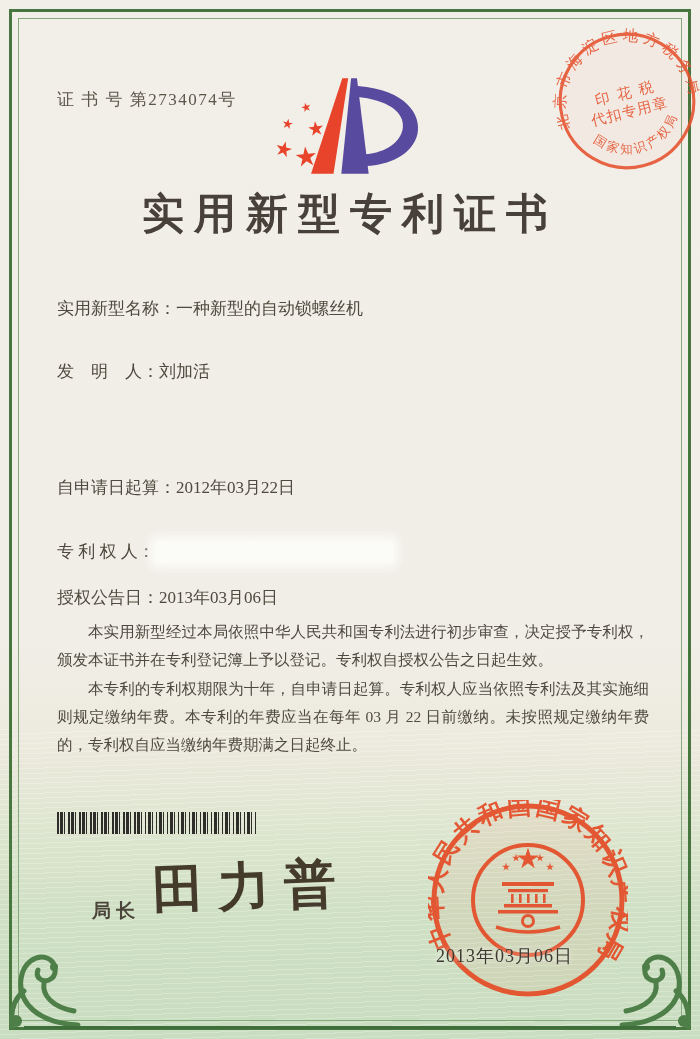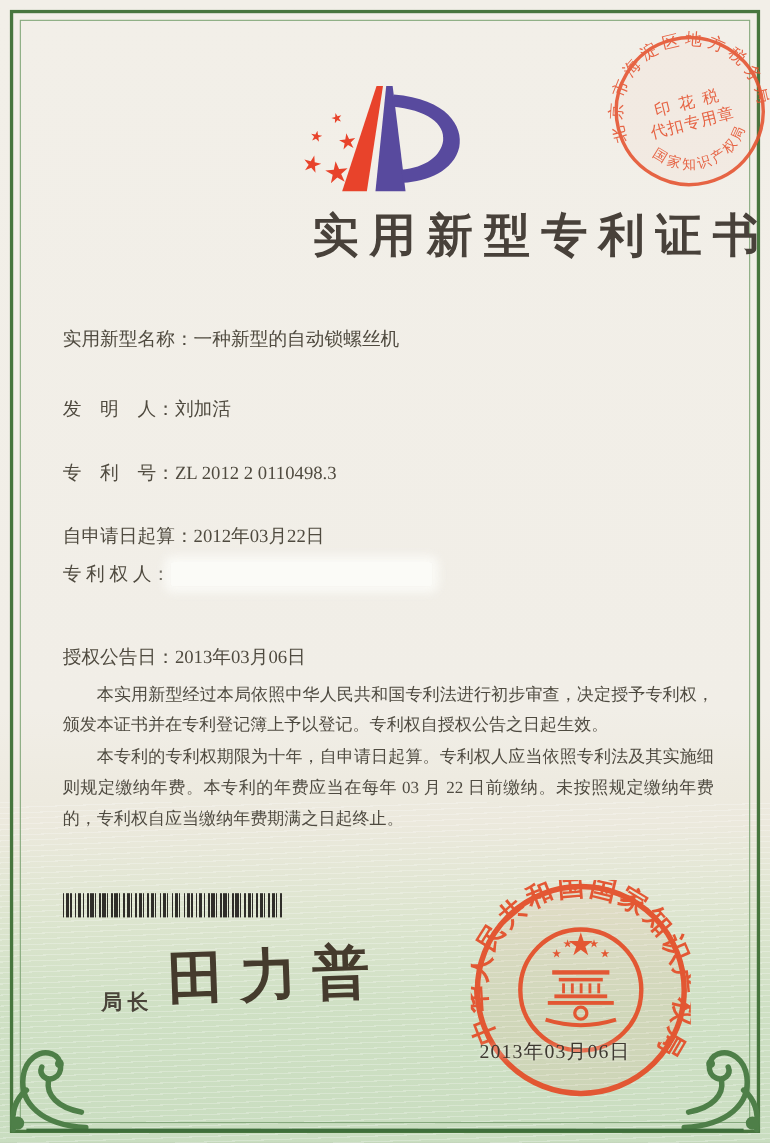--- a/index.html
+++ b/index.html
@@ -8,21 +8,21 @@
     font-family:"Liberation Serif","DejaVu Serif",serif;
     background:linear-gradient(180deg,#f2efe8 0%,#f1eee7 62%,#ece9dd 72%,#dde5cf 80%,#cfe0c4 88%,#c9ddc0 100%);
   }
   .frame-outer{position:absolute;inset:9px;border:3px solid #47763e;pointer-events:none;z-index:3;}
   .frame-inner{position:absolute;inset:18px;border:1px solid #86a97d;pointer-events:none;z-index:3;}
   .waves{position:absolute;left:0;right:0;bottom:0;height:310px;z-index:1;opacity:.55;
     background:repeating-linear-gradient(178deg,rgba(255,255,255,.45) 0 1px,rgba(255,255,255,0) 1px 5px);}
   .certno{position:absolute;left:57px;top:88px;font-size:17px;color:#5c564b;letter-spacing:1.5px;z-index:4;}
   .logo{position:absolute;left:272px;top:72px;z-index:4;}
   .taxstamp{position:absolute;left:554px;top:28px;transform:rotate(-14deg);opacity:.88;z-index:5;}
-  .title{position:absolute;left:0;right:0;top:186px;text-align:right;font-size:42px;font-weight:bold;
+  .title{position:absolute;left:0;right:0;top:186px;text-align:center;font-size:42px;font-weight:bold;
     color:#48413a;letter-spacing:10px;z-index:4;}
   .field{position:absolute;left:57px;font-size:17px;color:#4f4a3f;z-index:4;white-space:nowrap;}
   .redaction{display:inline-block;width:238px;height:22px;vertical-align:-6px;
     background:rgba(251,251,248,.95);box-shadow:0 0 9px 6px rgba(251,251,248,.85);border-radius:3px;}
   .paras{position:absolute;left:56px;right:50px;top:617px;font-size:15.5px;line-height:28px;
     color:#4e4a40;text-align:justify;z-index:4;}
   .paras p{margin:1px;text-indent:2em;}
   .barcode{position:absolute;left:57px;top:812px;width:201px;height:22px;z-index:4;
     background:repeating-linear-gradient(90deg,
       #2f2d29 0px,#2f2d29 1.5px,rgba(0,0,0,0) 1.5px,rgba(0,0,0,0) 3px,
@@ -43,20 +43,21 @@
 </style>
 </head>
 <body>
 
 <div class="page">
 
   <div class="frame-outer"></div>
   <div class="frame-inner"></div>
   <div class="waves"></div>
 
+  <div class="certno">证 书 号 第2734074号</div>
 
   <svg class="logo" width="166" height="110" viewBox="0 0 170 110">
     <defs>
       <path id="star-a" d="M0,-10 L2.23,-3.07 L9.51,-3.09 L3.61,1.17 L5.88,8.09 L0,3.8 L-5.88,8.09 L-3.61,1.17 L-9.51,-3.09 L-2.23,-3.07 Z"></path>
     </defs>
     <polygon points="72,5 78,5 63,103 40,103" fill="#e8432b"></polygon>
     <polygon points="81,5 87,5 99,103 71,103" fill="#584a9e"></polygon>
     <path d="M 88,13 C 138,17 153,43 149,62 C 144,84 119,94 97,95 L 95,83 C 118,81 132,70 134,56 C 136,40 119,27 86,24 Z" fill="#584a9e"></path>
     <use href="#star-a" transform="translate(35,35) scale(0.5) rotate(-15)" fill="#e8432b"></use>
     <use href="#star-a" transform="translate(16,52) scale(0.55) rotate(10)" fill="#e8432b"></use>
@@ -82,27 +83,24 @@
   </svg>
 
   <div class="title">实用新型专利证书</div>
 
   <div class="field" style="top:297px">
     <span>实用新型名称：</span><span>一种新型的自动锁螺丝机</span>
   </div>
   <div class="field" style="top:360px">
     <span>发　明　人：</span><span>刘加活</span>
   </div>
-  <div class="field" style="top:418px">
-    <span>专　利　号：</span><span>ZL 2012 2 0110498.3</span>
-  </div>
   <div class="field" style="top:476px">
     <span>自申请日起算：</span><span>2012年03月22日</span>
   </div>
-  <div class="field" style="top:510px">
+  <div class="field" style="top:540px">
     <span>专 利 权 人：</span><span class="redaction"></span>
   </div>
   <div class="field" style="top:586px">
     <span>授权公告日：</span><span>2013年03月06日</span>
   </div>
 
   <div class="paras">
     <p>本实用新型经过本局依照中华人民共和国专利法进行初步审查，决定授予专利权，颁发本证书并在专利登记簿上予以登记。专利权自授权公告之日起生效。</p>
     <p>本专利的专利权期限为十年，自申请日起算。专利权人应当依照专利法及其实施细则规定缴纳年费。本专利的年费应当在每年 03 月 22 日前缴纳。未按照规定缴纳年费的，专利权自应当缴纳年费期满之日起终止。</p>
   </div>

